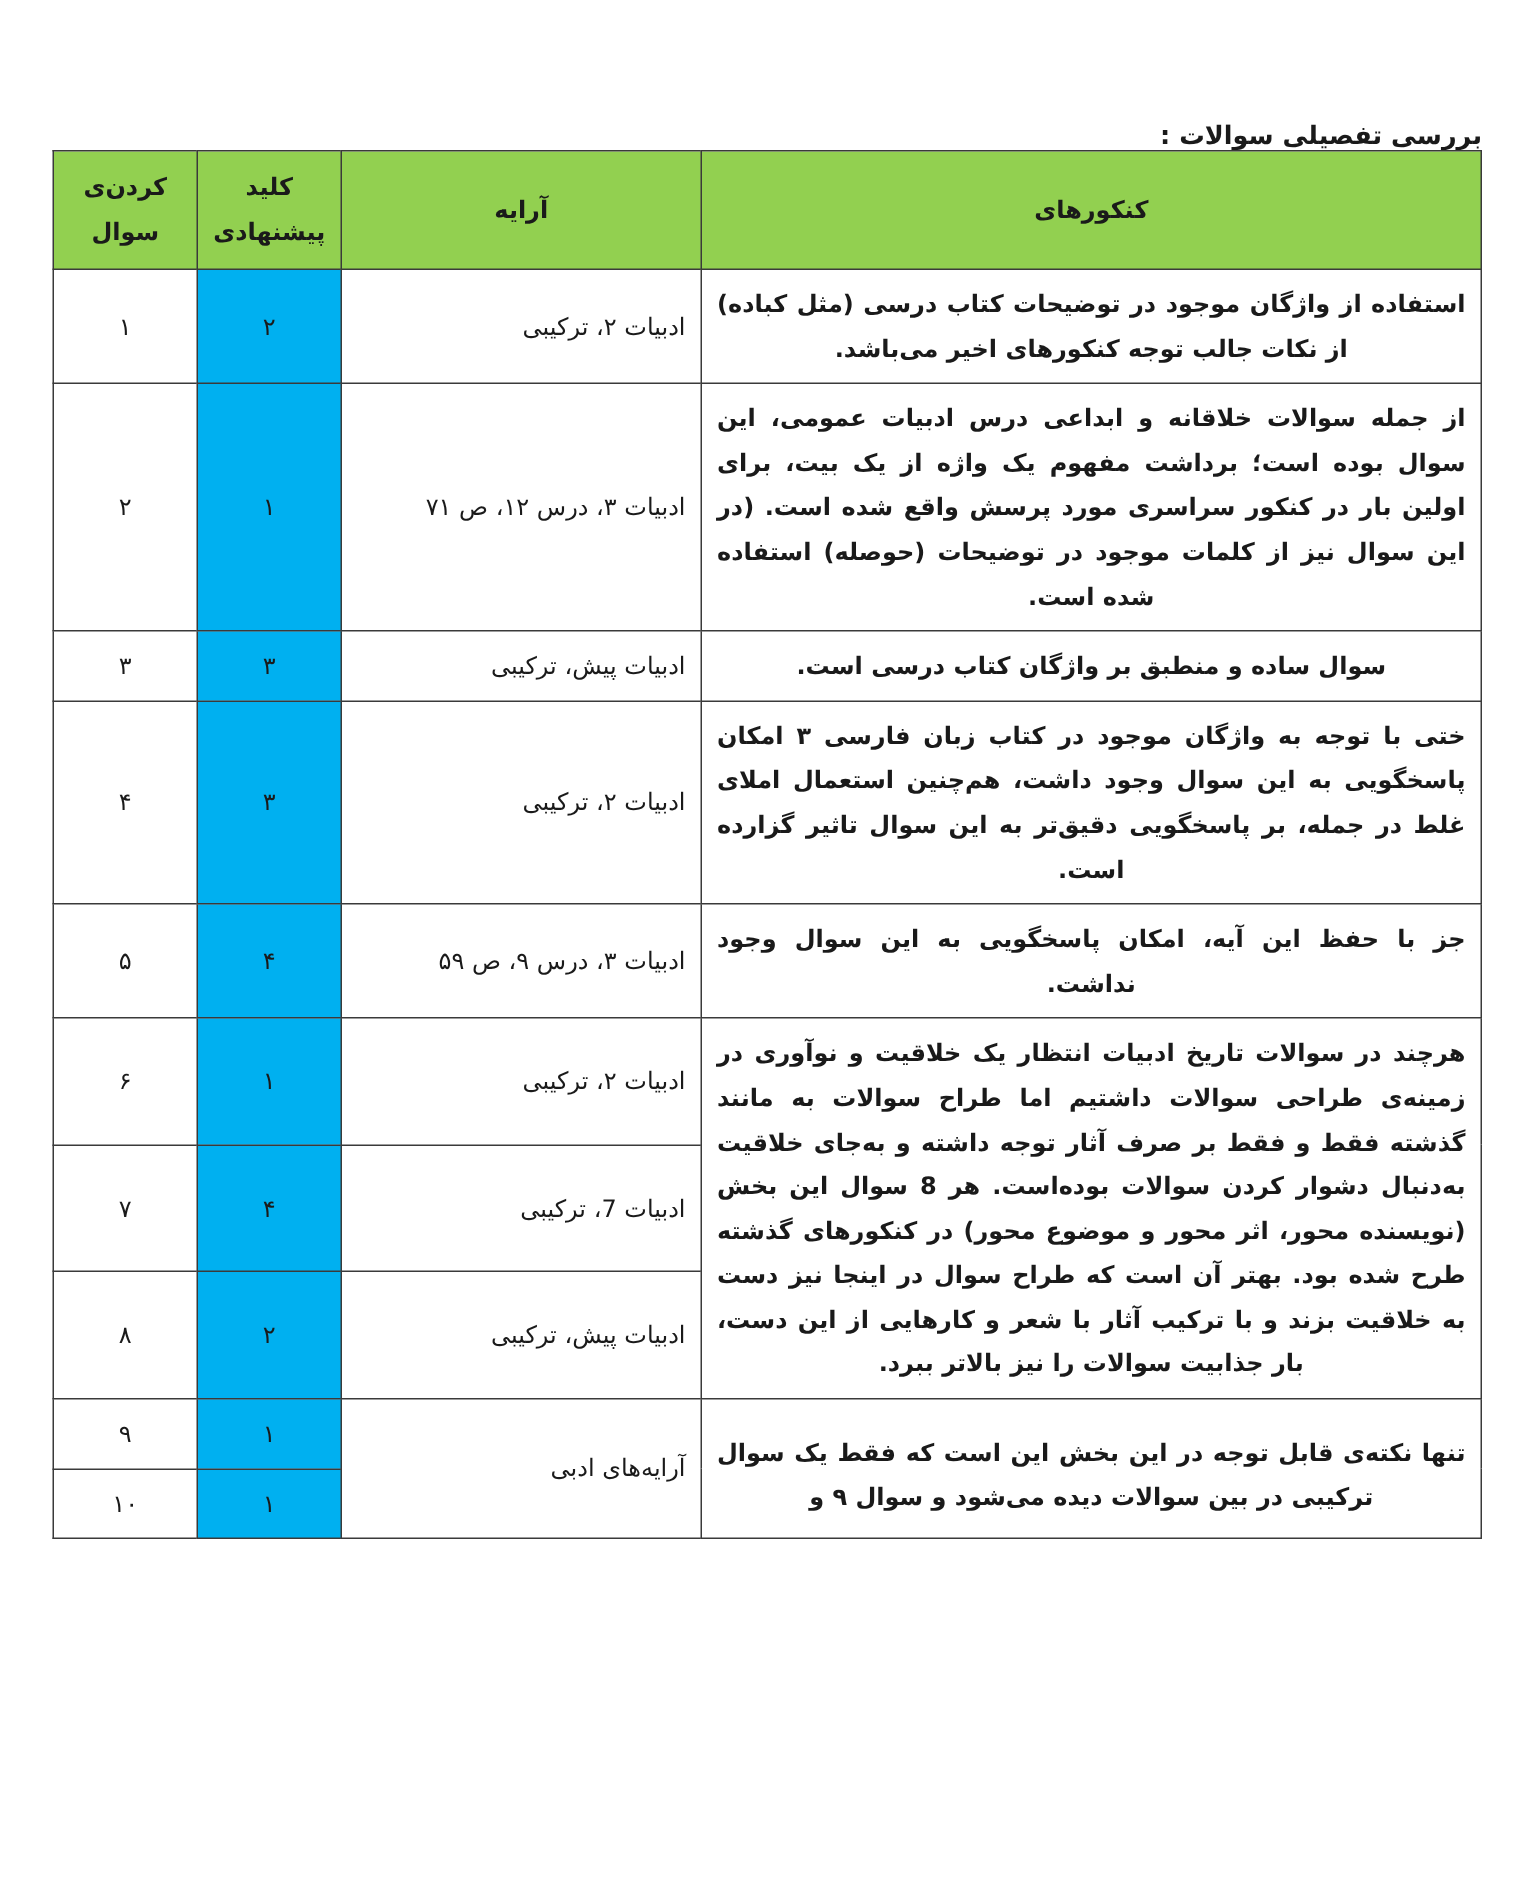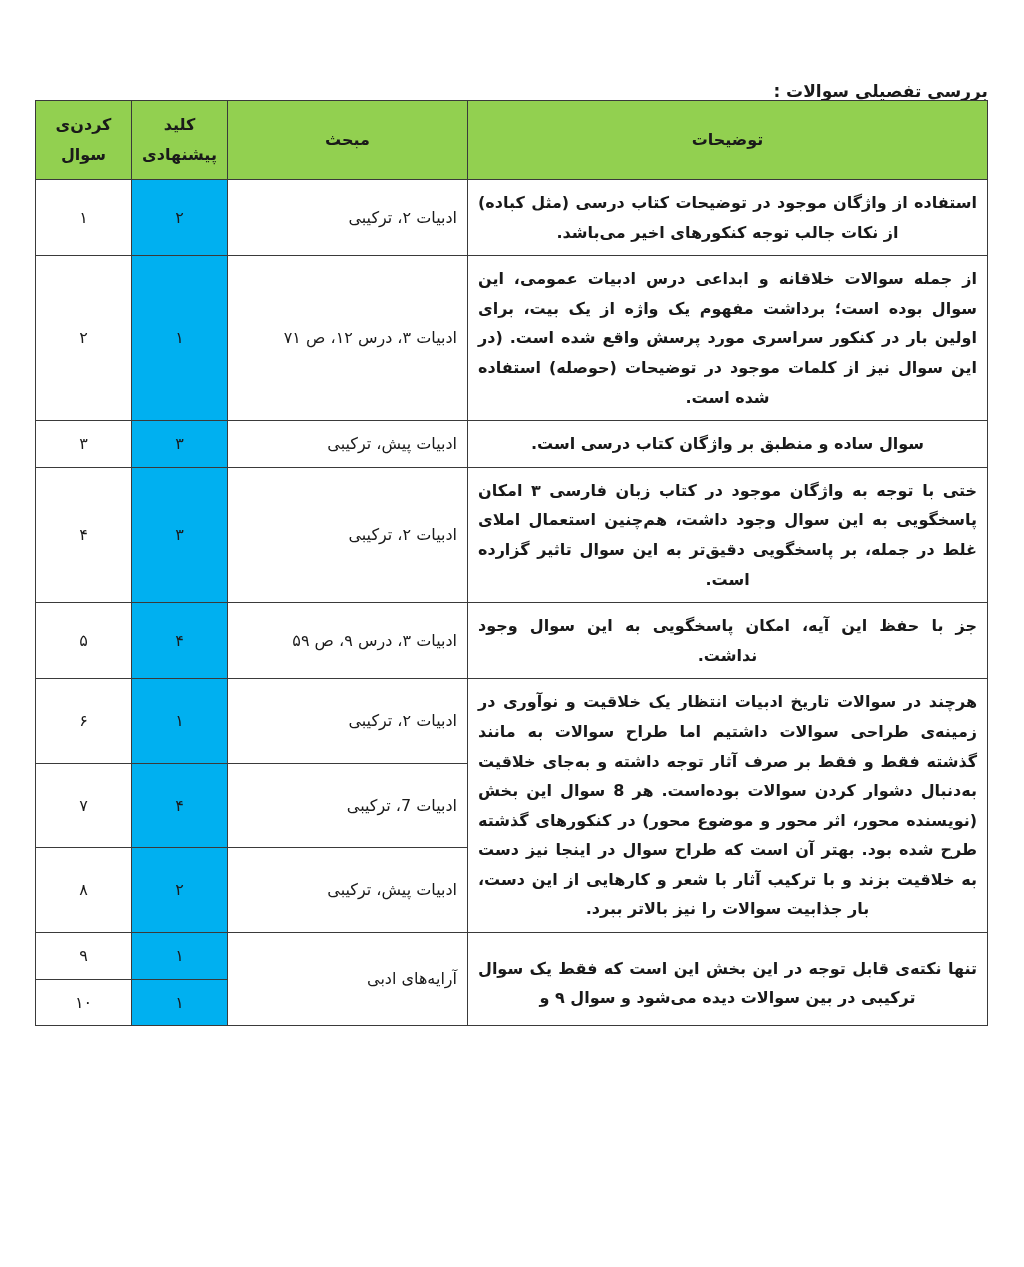--- a/index.html
+++ b/index.html
@@ -96,22 +96,22 @@
 
   <table class="exam-table">
     <colgroup>
       <col class="c-desc">
       <col class="c-topic">
       <col class="c-key">
       <col class="c-num">
     </colgroup>
     <thead>
       <tr>
-        <th>توضیحات</th>
-        <th>مبحث</th>
+        <th>کنکورهای</th>
+        <th>آرایه</th>
         <th>کلید پیشنهادی</th>
         <th>کردن‌ی سوال</th>
       </tr>
     </thead>
     <tbody>
 
       <tr>
         <td class="desc">استفاده از واژگان موجود در توضیحات کتاب درسی (مثل کباده)  از نکات جالب توجه کنکورهای اخیر می‌باشد.</td>
         <td class="topic">ادبیات ۲، ترکیبی</td>
         <td class="key">۲</td>

